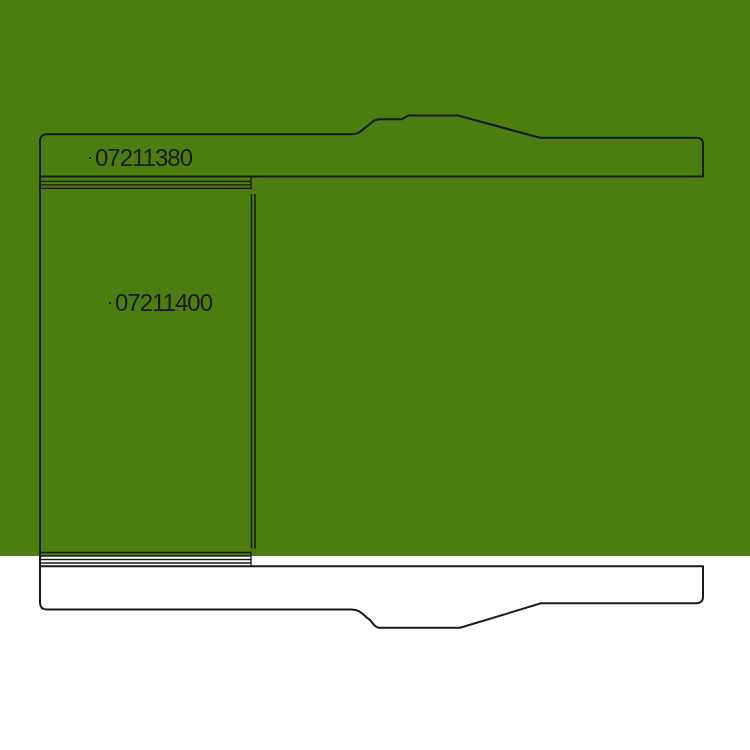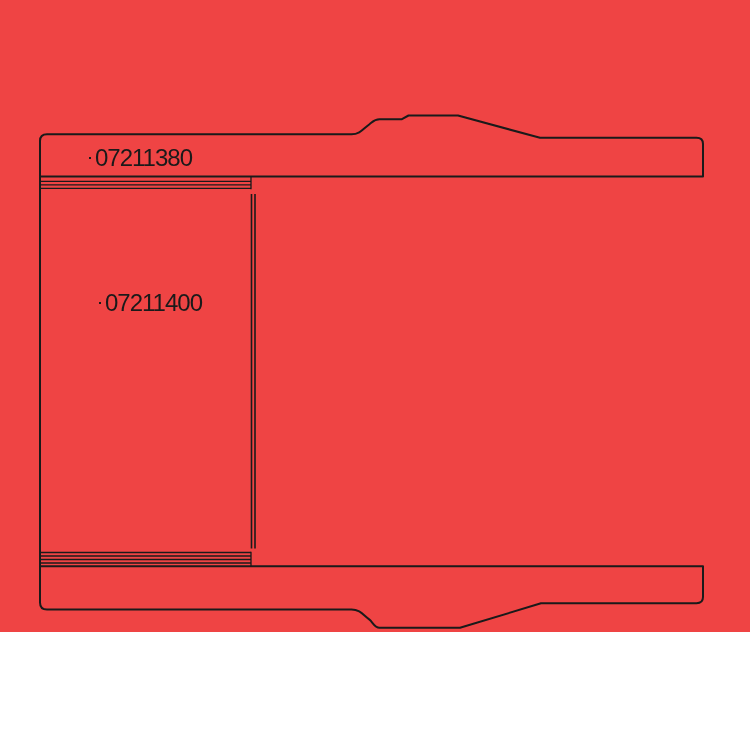--- a/index.html
+++ b/index.html
@@ -7,22 +7,22 @@
     padding: 0;
     width: 750px;
     height: 750px;
     background: #ffffff;
     font-family: "Liberation Sans", "DejaVu Sans", sans-serif;
     overflow: hidden;
   }
   .canvas {
     position: relative;
     width: 750px;
-    height: 632px;
-    background: #ef4444;
+    height: 556px;
+    background: #4d7c0f;
   }
   .canvas svg {
     position: absolute;
     left: 0;
     top: 0;
   }
   .outline {
     fill: none;
     stroke: var(--line-color, #1a1a1a);
     stroke-width: 2;
@@ -52,21 +52,21 @@
     white-space: nowrap;
     cursor: default;
   }
   .callout-dot {
     width: 2px;
     height: 2px;
     background: var(--line-color, #1a1a1a);
     flex: 0 0 auto;
   }
   .lbl-top    { left: 89px;  top: 144px; }
-  .lbl-middle { left: 99px;  top: 289px; }
+  .lbl-middle { left: 109px;  top: 289px; }
   .lbl-bottom { left: 84px;  top: 570px; }
 </style>
 </head>
 <body style="background: rgb(255, 255, 255);">
 
 <div class="canvas">
 
   <svg width="750" height="750" viewBox="0 0 750 750">
 
     <path class="outline" d="M 703,176.5

